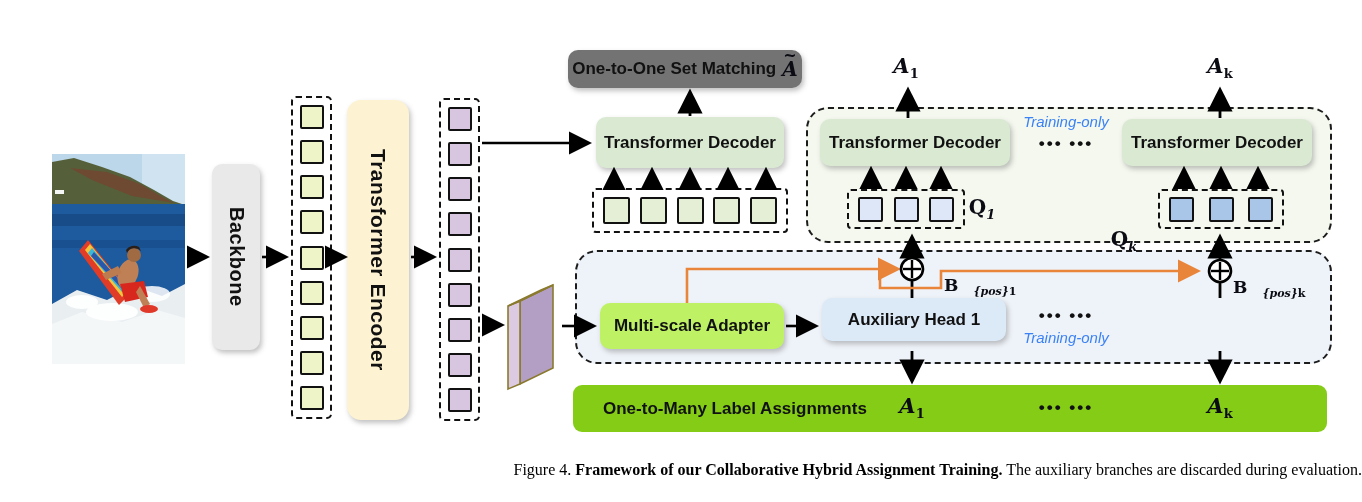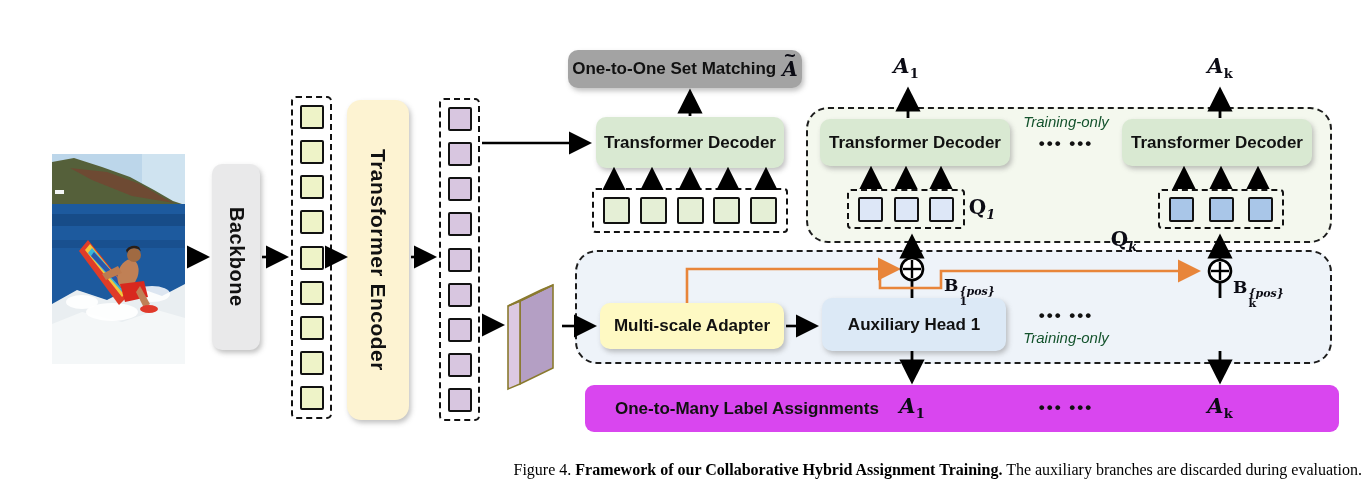--- a/index.html
+++ b/index.html
@@ -2,28 +2,28 @@
 <html><head>
 <meta charset="utf-8">
 <style>
   html,body{margin:0;padding:0;background:#fff;}
   #fig{position:relative;width:1362px;height:502px;background:#fff;font-family:"Liberation Sans",sans-serif;overflow:hidden;}
   .abs{position:absolute;}
   
   .rbox{position:absolute;border-radius:10px;display:flex;align-items:center;justify-content:center;
         font-weight:bold;font-size:17px;color:#111;box-shadow:2px 3px 5px rgba(120,120,120,.45);}
   .vbox{writing-mode:vertical-rl;text-orientation:mixed;letter-spacing:.5px;}
-  .salmon{background:#a3a3a3;justify-content:center;}
+  .salmon{background:#737373;justify-content:center;}
   .green{background:#D9E9D2;}
-  .peach{background:#fef9c3;}
+  .peach{background:#bef264;}
   .yellow{background:#FDF3D2;}
   .gray{background:#E9E9EA;}
   .auxlight{background:#DCE9F6;}
   .auxdark{background:#90B9E1;}
-  .assign{background:#d946ef;box-shadow:none;border-radius:9px;margin-left:12px;}
+  .assign{background:#84cc16;box-shadow:none;border-radius:9px;}
   
   .dashc{position:absolute;border:2px dashed #1c1c1c;border-radius:22px;}
   .topc{background:#F4F8EE;}
   .midc{background:#EEF3F9;}
   
   .tokcol{position:absolute;border:2.6px dashed #111;border-radius:5px;display:flex;flex-direction:column;
           align-items:center;justify-content:space-between;padding:7px 0;box-sizing:border-box;background:#fff;}
   .tokrow{position:absolute;border:2.6px dashed #111;border-radius:4px;display:flex;flex-direction:row;
           align-items:center;justify-content:space-between;padding:0 9px;box-sizing:border-box;}
   .sq{width:24px;height:24px;border:2px solid #111;border-radius:2px;box-sizing:border-box;background:#eee;}
@@ -33,24 +33,24 @@
   .sq.b1{background:#DDE7F7;width:25px;height:25px;}
   .sq.bk{background:#A9C6E8;width:25px;height:25px;}
   
   .mserif{font-family:"DejaVu Serif","Liberation Serif",serif;font-weight:bold;color:#0b0b14;}
   .ital{font-style:italic;}
   .alab{position:absolute;font-size:21px;text-align:center;}
   .alab sub{font-size:13px;font-style:normal;font-weight:bold;}
   .qlab{position:absolute;font-size:20px;text-align:center;}
   .qlab sub{font-size:13px;font-style:italic;}
   .blab{position:absolute;font-size:17px;white-space:nowrap;}
-  .ss{display:inline-flex;flex-direction:column;vertical-align:-4px;margin-left:1px;}
+  .ss{display:inline-flex;flex-direction:row;vertical-align:-4px;margin-left:15px;}
   .ss .sup{font-size:11px;line-height:10px;font-style:italic;font-weight:bold;}
   .ss .sub{font-size:11px;line-height:10px;font-style:normal;font-weight:bold;}
-  .tonly{position:absolute;font-style:italic;font-size:15px;color:#14532d;text-align:center;}
+  .tonly{position:absolute;font-style:italic;font-size:15px;color:#3b82f6;text-align:center;}
   .dots{position:absolute;font-weight:bold;font-size:17px;letter-spacing:2px;color:#111;text-align:center;white-space:nowrap;}
   .tilde-wrap{position:relative;display:inline-block;margin-left:6px;}
   .tilde-wrap .accent{position:absolute;left:1px;top:-11px;font-size:16px;font-weight:bold;}
   .serif-label{font-family:"Liberation Serif",serif;color:#111;}
   #caption{position:absolute;left:0;top:461px;width:1362px;text-align:right;
            font-family:"Liberation Serif",serif;font-size:16px;color:#000;}
   #caption b{font-weight:bold;}
   svg.overlay{position:absolute;left:0;top:0;pointer-events:none;}
 </style>
 </head>
@@ -158,21 +158,21 @@
   <div class="qlab mserif" style="left:1098px;top:195px;width:52px;margin-top:32px;">
     <span>Q</span><sub>k</sub>
   </div>
   <div class="tokrow" style="left:1158px;top:189px;width:126px;height:40px;background:#F4F8EE;">
     <div class="sq bk"></div>
   <div class="sq bk"></div>
       <div class="sq bk"></div>
     </div>
 
   <div class="rbox peach" style="left:600px;top:303px;width:184px;height:46px;">Multi-scale Adapter</div>
-  <div class="rbox auxlight" style="left:822px;top:298px;width:184px;height:53px;">Auxiliary Head 1</div>
+  <div class="rbox auxlight" style="left:822px;top:298px;width:184px;height:43px;">Auxiliary Head 1</div>
   <div class="dots" style="left:1002px;top:306px;width:128px;">••• •••</div>
   <div class="tonly" style="left:1002px;top:329px;width:128px;">Training-only</div>
 
   <div class="blab mserif" style="left:944px;top:275px;">
     <span>B</span><span class="ss">
         <span class="sup">{pos}</span>
         <span class="sub">1</span>
       </span>
   </div>
   <div class="blab mserif" style="left:1233px;top:277px;">

